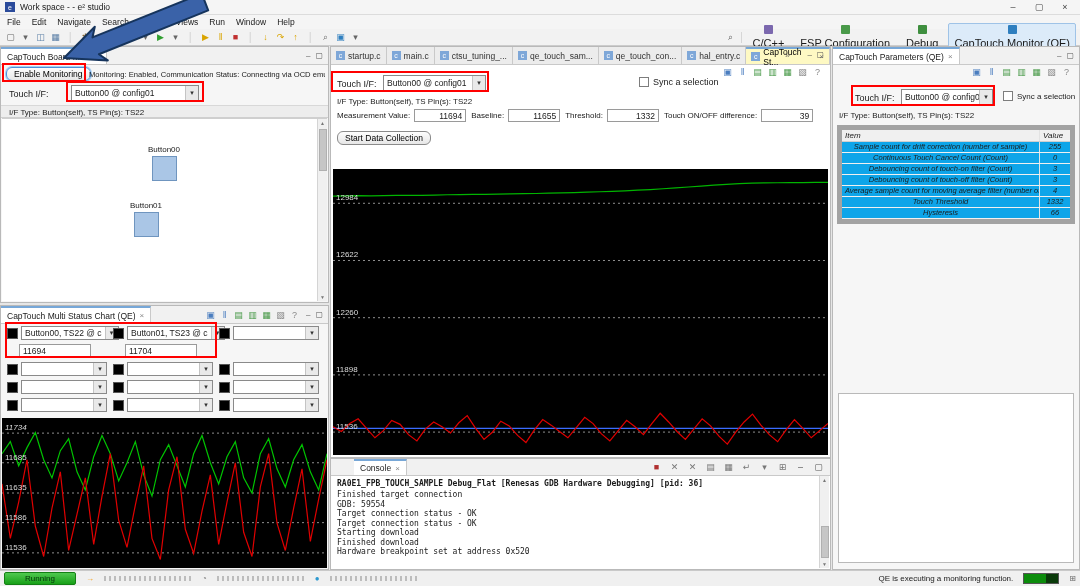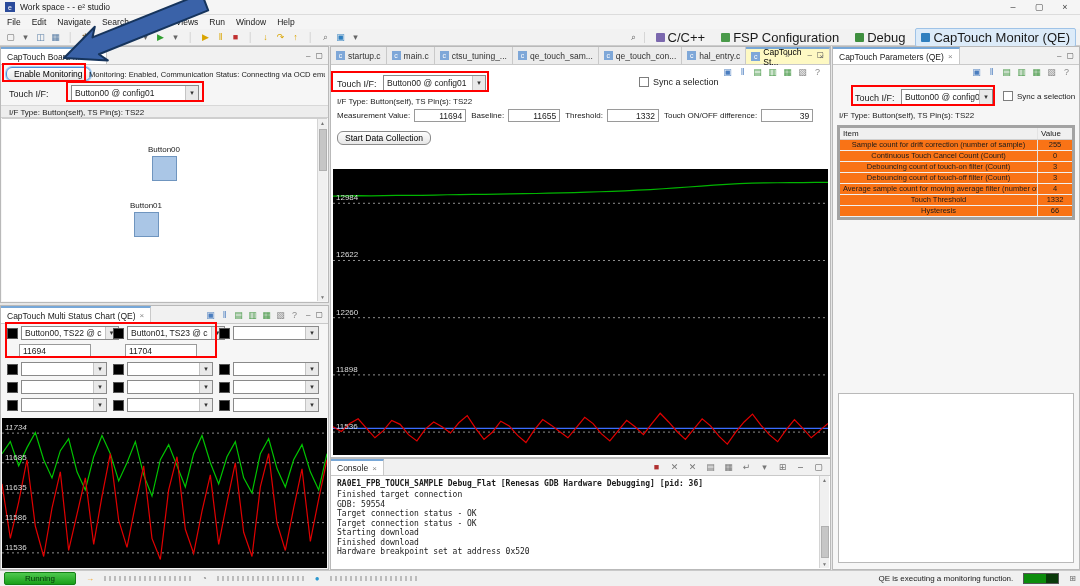--- a/index.html
+++ b/index.html
@@ -14,21 +14,21 @@
   .appicon{width:10px;height:10px;background:#2b4b9b;color:#fff;font-size:7px;display:flex;align-items:center;justify-content:center;}
   .wctl{margin-left:auto;display:flex;gap:6px;}
   .wbtn{width:20px;height:12px;display:flex;align-items:center;justify-content:center;font-size:9px;color:#444;}
   .menubar{position:absolute;left:0;top:15px;width:1080px;height:14px;background:#f5f5f5;display:flex;align-items:center;gap:11px;
            padding:0 7px;box-sizing:border-box;font-size:8.5px;}
   .menu-item{cursor:default;}
   .toolbar{position:absolute;left:0;top:29px;width:1080px;height:17px;background:#f2f2f2;border-bottom:1px solid #cccccc;
            display:flex;align-items:center;gap:2px;padding:0 4px;box-sizing:border-box;}
   .ticon{width:13px;text-align:center;font-size:9px;color:#555;line-height:15px;}
   .spacer{flex:1;}
-  .persp{display:flex;align-items:center;gap:3px;padding:1px 5px;border-radius:2px;font-size:13px;border:1px solid transparent;}
+  .persp{display:flex;align-items:center;gap:3px;padding:1px 5px;border-radius:2px;font-size:11px;border:1px solid transparent;flex-direction:column;}
   .persp.active{background:#dcebf9;border:1px solid #9fc3e7;}
   .pic{width:9px;height:9px;border-radius:1px;background:#7b68ae;}
 
   
   .panel{position:absolute;background:#f6f6f6;border:1px solid #b9b9b9;box-sizing:border-box;}
   .vtabrow{position:absolute;left:0;top:0;right:0;height:17px;background:#f1f1f1;border-bottom:1px solid #c9c9c9;
            display:flex;align-items:stretch;}
   .vtab{display:flex;align-items:center;gap:4px;padding:0 6px;background:#fff;border-right:1px solid #c9c9c9;
         border-top:2px solid #77a7d7;font-size:8.5px;}
   .vtab .close{color:#888;font-size:8px;}
@@ -75,21 +75,21 @@
   .tbtn{position:absolute;text-align:center;width:44px;}
   .tlabel{font-size:8px;margin-bottom:2px;}
   .tsq{width:23px;height:23px;margin:0 auto;background:#aac6e6;border:1px solid #6f95bf;}
 
   
   .vsb{position:absolute;width:9px;background:#f0f0f0;border-left:1px solid #d4d4d4;}
   .vsb .sarr{position:absolute;left:0;width:9px;height:8px;font-size:5px;color:#777;text-align:center;line-height:8px;}
   .vsb .thumb{position:absolute;left:1px;width:6px;background:#c6c6c6;border:1px solid #b0b0b0;}
 
   
-  .ptable{position:absolute;background:#f97316;border:3px solid #a3a3a3;font-size:7.5px;}
+  .ptable{position:absolute;background:#0ea5e9;border:5px solid #a3a3a3;font-size:7.5px;font-style:italic;}
   .phead{display:flex;background:#f0f0f0;border-bottom:1px solid #cfcfcf;height:11px;line-height:11px;font-size:8px;}
   .prow{display:flex;height:10px;line-height:10px;border-bottom:1px solid #f0f0f0;text-align:center;}
   .pitem{width:198px;padding:0 3px;border-right:1px solid #e3e3e3;white-space:nowrap;overflow:hidden;box-sizing:border-box;}
   .pval{flex:1;padding:0 3px;white-space:nowrap;overflow:hidden;}
 
   
   .cline{font-family:"DejaVu Sans Mono","Liberation Mono",monospace;font-size:8px;line-height:9.5px;white-space:nowrap;}
   .ctitle{font-family:"DejaVu Sans Mono","Liberation Mono",monospace;font-size:8px;font-weight:bold;white-space:nowrap;}
 
   
@@ -474,21 +474,21 @@
     <span class="tick-label" style="top: calc(11.99% - 10px);">12984</span>
         <span class="tick-label" style="top: calc(31.99% - 10px);">12622</span>
         <span class="tick-label" style="top: calc(51.99% - 10px);">12260</span>
         <span class="tick-label" style="top: calc(71.99% - 10px);">11898</span>
         <span class="tick-label" style="top: calc(91.99% - 10px);">11536</span>
       </div>
   </div>
 
   <div class="panel" style="left:330px;top:458px;width:501px;height:112px;background:#fff;">
     <div class="vtabrow" style="height:16px;">
-      <span class="vtab" style="border-top-width:2px;">
+      <span class="vtab" style="border-top-width:2px;margin-left:23px;">
         <span>Console</span>
         <span class="close">×</span>
       </span>
       <span class="corner">
 
       <span class="picon" style="color: rgb(176, 48, 48);">■</span>
           <span class="picon" style="color: rgb(119, 119, 119);">✕</span>
           <span class="picon" style="color: rgb(119, 119, 119);">✕</span>
           <span class="picon" style="color: rgb(119, 119, 119);">▤</span>
           <span class="picon" style="color: rgb(119, 119, 119);">▦</span>

